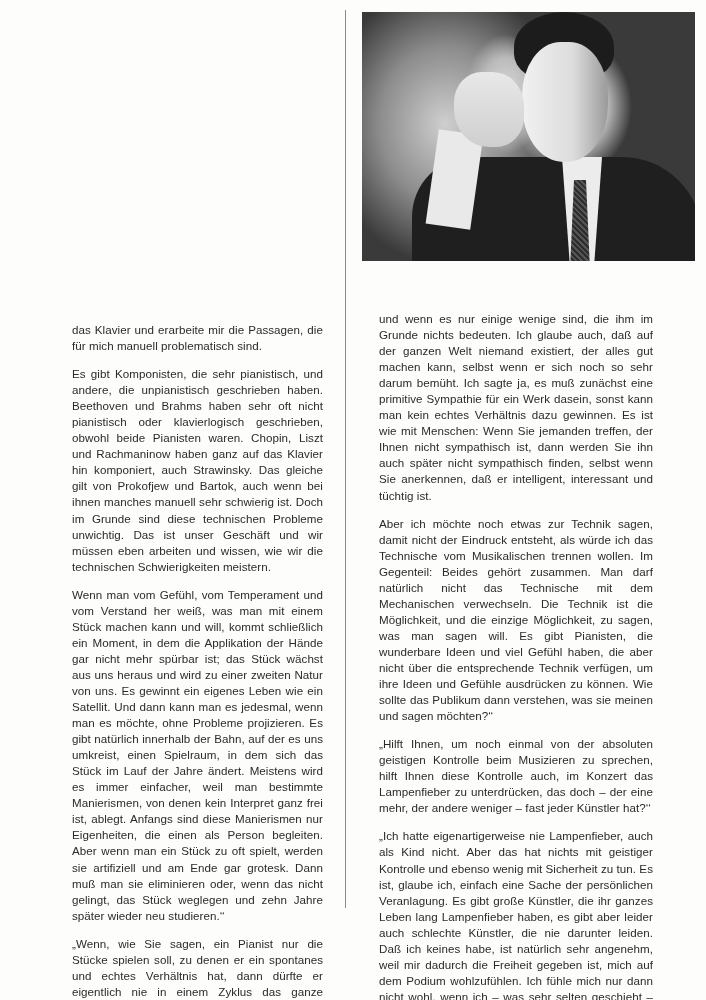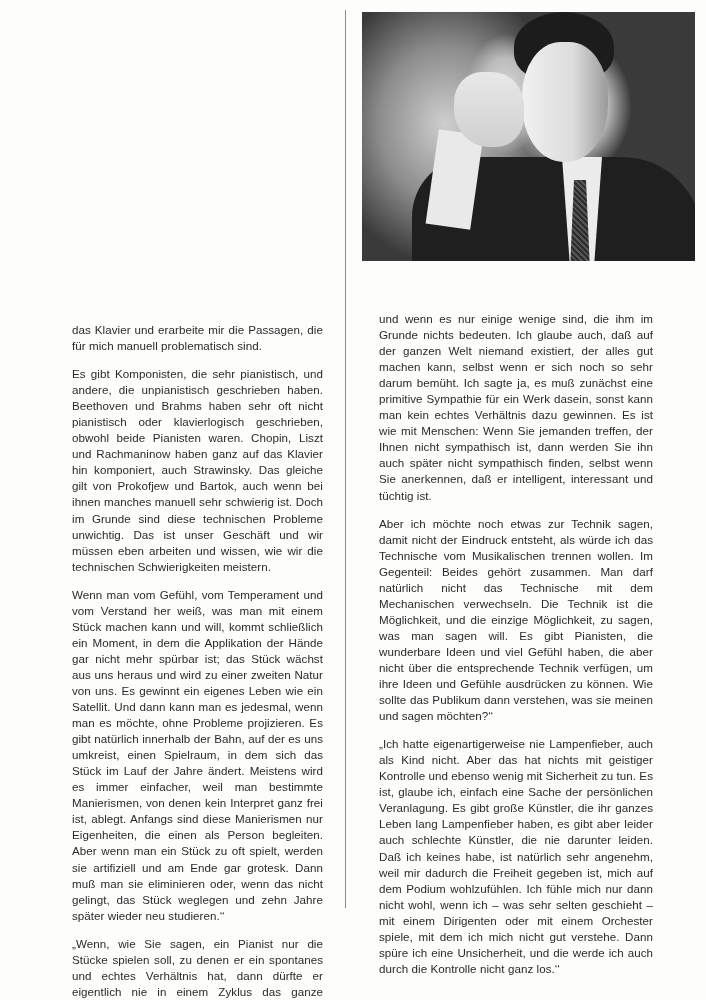--- a/index.html
+++ b/index.html
@@ -85,14 +85,15 @@
   <p>das Klavier und erarbeite mir die Passagen, die für mich manuell problematisch sind.</p>
   <p>Es gibt Komponisten, die sehr pianistisch, und andere, die unpianistisch geschrieben haben. Beethoven und Brahms haben sehr oft nicht pianistisch oder klavierlogisch geschrieben, obwohl beide Pianisten waren. Chopin, Liszt und Rachmaninow haben ganz auf das Klavier hin komponiert, auch Strawinsky. Das gleiche gilt von Prokofjew und Bartok, auch wenn bei ihnen manches manuell sehr schwierig ist. Doch im Grunde sind diese technischen Probleme unwichtig. Das ist unser Geschäft und wir müssen eben arbeiten und wissen, wie wir die technischen Schwierigkeiten meistern.</p>
   <p>Wenn man vom Gefühl, vom Temperament und vom Verstand her weiß, was man mit einem Stück machen kann und will, kommt schließlich ein Moment, in dem die Applikation der Hände gar nicht mehr spürbar ist; das Stück wächst aus uns heraus und wird zu einer zweiten Natur von uns. Es gewinnt ein eigenes Leben wie ein Satellit. Und dann kann man es jedesmal, wenn man es möchte, ohne Probleme projizieren. Es gibt natürlich innerhalb der Bahn, auf der es uns umkreist, einen Spielraum, in dem sich das Stück im Lauf der Jahre ändert. Meistens wird es immer einfacher, weil man bestimmte Manierismen, von denen kein Interpret ganz frei ist, ablegt. Anfangs sind diese Manierismen nur Eigenheiten, die einen als Person begleiten. Aber wenn man ein Stück zu oft spielt, werden sie artifiziell und am Ende gar grotesk. Dann muß man sie eliminieren oder, wenn das nicht gelingt, das Stück weglegen und zehn Jahre später wieder neu studieren.‘‘</p>
   <p>„Wenn, wie Sie sagen, ein Pianist nur die Stücke spielen soll, zu denen er ein spontanes und echtes Verhältnis hat, dann dürfte er eigentlich nie in einem Zyklus das ganze Wohltemperierte Klavier von Bach oder sämtliche Beethoven-Sonaten spielen, weil es darunter vermutlich immer einzelne Stücke gibt, die ihm nicht liegen.‘‘</p>
   <p>„Ich bin ganz Ihrer Meinung. Ich kann mir nicht vorstellen, daß es einen Pianisten gibt, dem alle zweiunddreißig Beethoven-Sonaten wirklich etwas sagen,</p>
 </div>
 
 <div class="col col-right">
   <p>und wenn es nur einige wenige sind, die ihm im Grunde nichts bedeuten. Ich glaube auch, daß auf der ganzen Welt niemand existiert, der alles gut machen kann, selbst wenn er sich noch so sehr darum bemüht. Ich sagte ja, es muß zunächst eine primitive Sympathie für ein Werk dasein, sonst kann man kein echtes Verhältnis dazu gewinnen. Es ist wie mit Menschen: Wenn Sie jemanden treffen, der Ihnen nicht sympathisch ist, dann werden Sie ihn auch später nicht sympathisch finden, selbst wenn Sie anerkennen, daß er intelligent, interessant und tüchtig ist.</p>
   <p>Aber ich möchte noch etwas zur Technik sagen, damit nicht der Eindruck entsteht, als würde ich das Technische vom Musikalischen trennen wollen. Im Gegenteil: Beides gehört zusammen. Man darf natürlich nicht das Technische mit dem Mechanischen verwechseln. Die Technik ist die Möglichkeit, und die einzige Möglichkeit, zu sagen, was man sagen will. Es gibt Pianisten, die wunderbare Ideen und viel Gefühl haben, die aber nicht über die entsprechende Technik verfügen, um ihre Ideen und Gefühle ausdrücken zu können. Wie sollte das Publikum dann verstehen, was sie meinen und sagen möchten?‘‘</p>
+  <p>„Hilft Ihnen, um noch einmal von der absoluten geistigen Kontrolle beim Musizieren zu sprechen, hilft Ihnen diese Kontrolle auch, im Konzert das Lampenfieber zu unterdrücken, das doch – der eine mehr, der andere weniger – fast jeder Künstler hat?‘‘</p>
   <p>„Ich hatte eigenartigerweise nie Lampenfieber, auch als Kind nicht. Aber das hat nichts mit geistiger Kontrolle und ebenso wenig mit Sicherheit zu tun. Es ist, glaube ich, einfach eine Sache der persönlichen Veranlagung. Es gibt große Künstler, die ihr ganzes Leben lang Lampenfieber haben, es gibt aber leider auch schlechte Künstler, die nie darunter leiden. Daß ich keines habe, ist natürlich sehr angenehm, weil mir dadurch die Freiheit gegeben ist, mich auf dem Podium wohlzufühlen. Ich fühle mich nur dann nicht wohl, wenn ich – was sehr selten geschieht – mit einem Dirigenten oder mit einem Orchester spiele, mit dem ich mich nicht gut verstehe. Dann spüre ich eine Unsicherheit, und die werde ich auch durch die Kontrolle nicht ganz los.‘‘</p>
 </div>
 
 </body></html>

